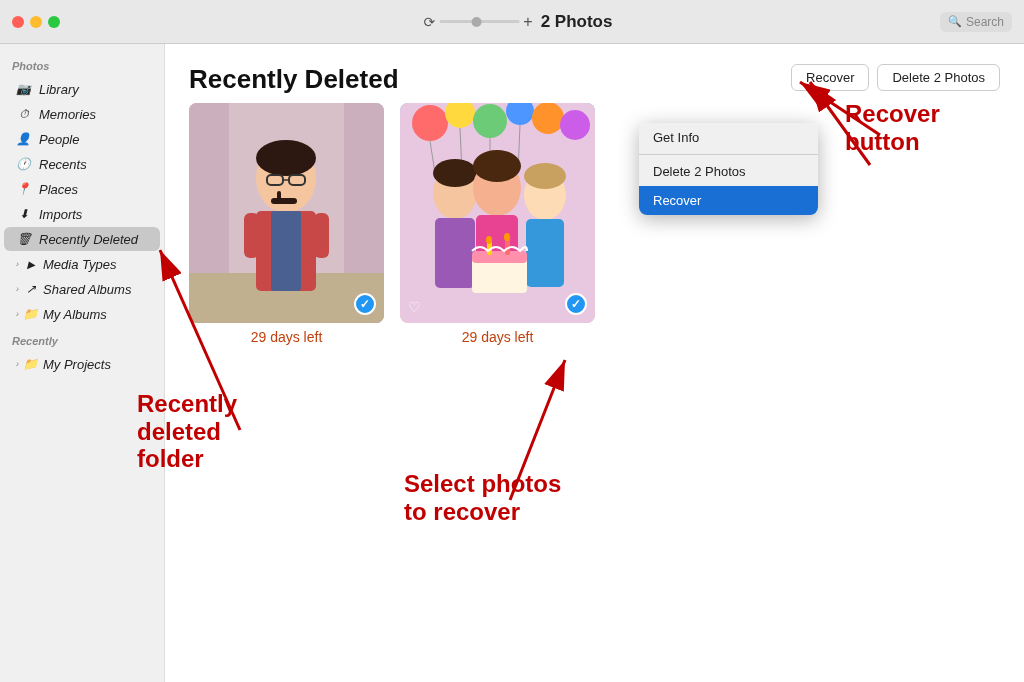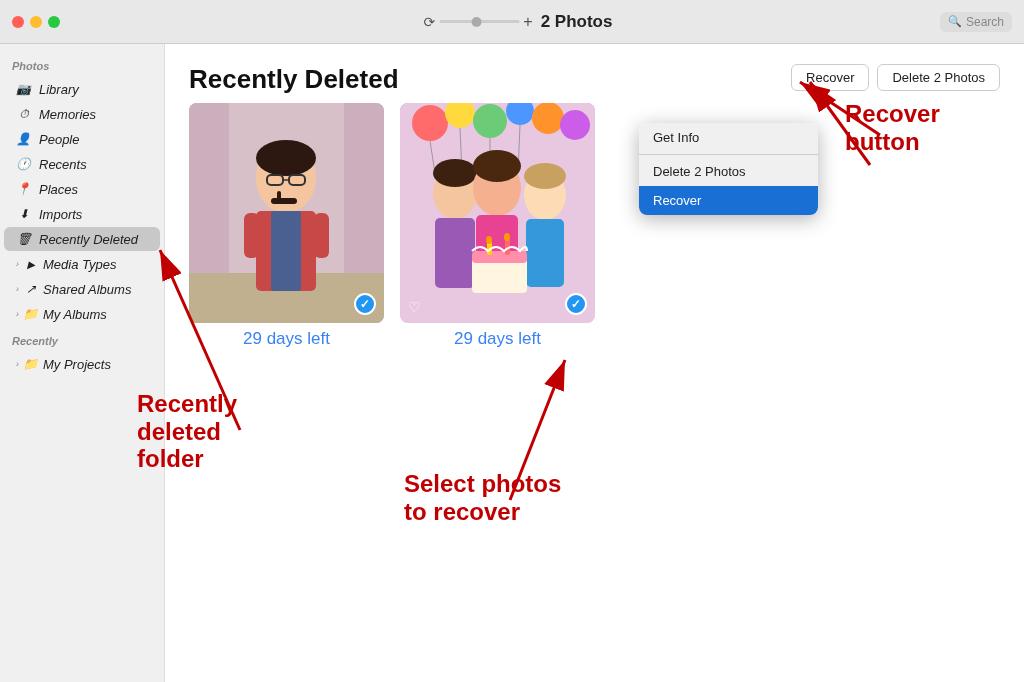--- a/index.html
+++ b/index.html
@@ -233,22 +233,22 @@
     .heart-icon {
       position: absolute;
       bottom: 8px;
       left: 8px;
       color: white;
       font-size: 14px;
       opacity: 0.8;
     }
 
     .photo-label {
-      font-size: 17px;
-      color: #3b82f6;
+      font-size: 14px;
+      color: #c2410c;
       text-align: center;
       margin-top: 6px;
     }
 
     
     .context-menu {
       position: absolute;
       left: 450px;
       top: 20px;
       background: rgba(240, 240, 240, 0.97);

